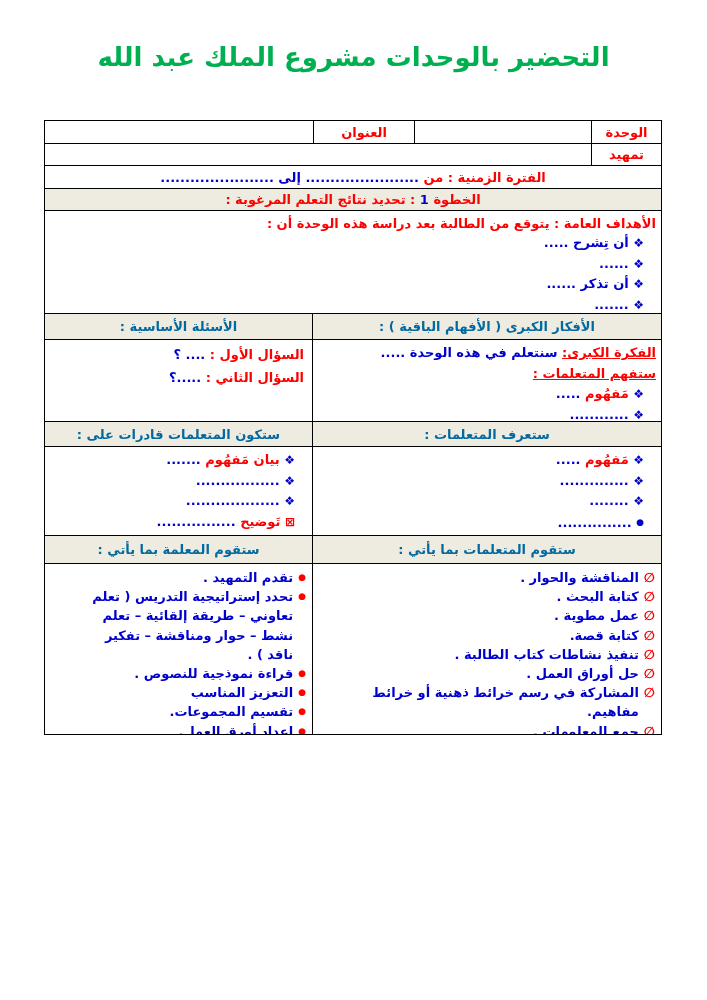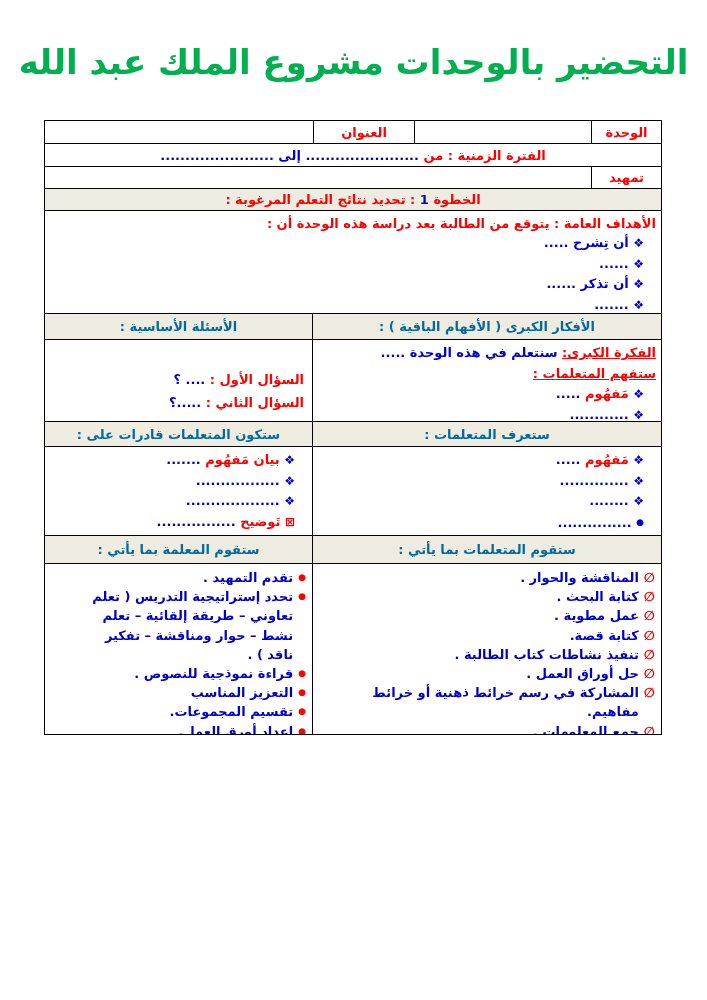--- a/index.html
+++ b/index.html
@@ -4,21 +4,21 @@
 <style>
   * { margin:0; padding:0; box-sizing:border-box; }
   html,body { background:#ffffff; }
   body {
     width:707px; height:1000px; position:relative;
     font-family:"DejaVu Sans","Liberation Sans",sans-serif;
     direction:rtl; overflow:hidden;
   }
   .page-title {
     position:absolute; top:42px; right:0; left:0;
-    text-align:center; font-size:34px; font-weight:bold;
+    text-align:center; font-size:26px; font-weight:bold;
     color:#00b050;
   }
   .tbl {
     position:absolute; top:120px; right:45px; width:618px;
     border:1px solid #000; font-size:13px; font-weight:bold;
     color:#000; direction:rtl;
   }
   .row { display:grid; border-bottom:1px solid #000; }
   .row:last-child { border-bottom:none; }
   .r1 { grid-template-columns:70px 177px 101px auto; height:23px; }
@@ -41,21 +41,21 @@
   .center-line { display:flex; align-items:center; justify-content:center; }
   .red { color:#ff0000; }
   .blue { color:#0000cc; }
   .und { text-decoration:underline; }
   .sec { padding:3px 5px 0 3px; }
   .h-line { text-align:right; color:#ff0000; line-height:19px; }
   .bl { text-align:right; line-height:20.5px; padding-right:12px; }
   .bl .dia { color:#0000cc; font-size:12px; }
   .bl .boxx { color:#ff0000; font-size:12px; }
   .bl .dotb { color:#0000cc; font-size:9px; vertical-align:2px; }
-  .q-cell { padding:33px 8px 0 4px; }
+  .q-cell { padding:8px 8px 0 4px; }
   .q-line { text-align:right; line-height:14px; margin-bottom:9px; }
   .items { padding:4px 6px 0 4px; }
   .item { display:flex; gap:5px; align-items:flex-start; line-height:19.2px; }
   .item .b { color:#ff0000; flex:0 0 auto; }
   .item .b.slash { font-size:13px; }
   .item .b.dot { font-size:9px; line-height:19px; }
   .item .t { flex:1 1 auto; text-align:right; color:#0000cc;margin-left:32px; }
 </style>
 </head>
 <body>
@@ -64,29 +64,29 @@
 
 <div class="tbl">
 
   <div class="row r1">
     <div class="cell lab bdr">الوحدة</div>
     <div class="cell bdr"></div>
     <div class="cell lab bdr">العنوان</div>
     <div class="cell"></div>
   </div>
 
+  <div class="row r2">
+    <div class="cell lab bdr">تمهيد</div>
+    <div class="cell"></div>
+  </div>
+
   <div class="row r3 center-line">
     <div>
       <span class="red">الفترة الزمنية : من </span><span class="blue">....................... إلى .......................</span>
     </div>
-  </div>
-
-  <div class="row r2">
-    <div class="cell lab bdr">تمهيد</div>
-    <div class="cell"></div>
   </div>
 
   <div class="row r4 hdr center-line">
     <div>
       <span class="red">الخطوة </span><span class="blue">1</span><span class="red"> : تحديد نتائج التعلم المرغوبة :</span>
     </div>
   </div>
 
   <div class="row r5">
     <div class="cell sec">

